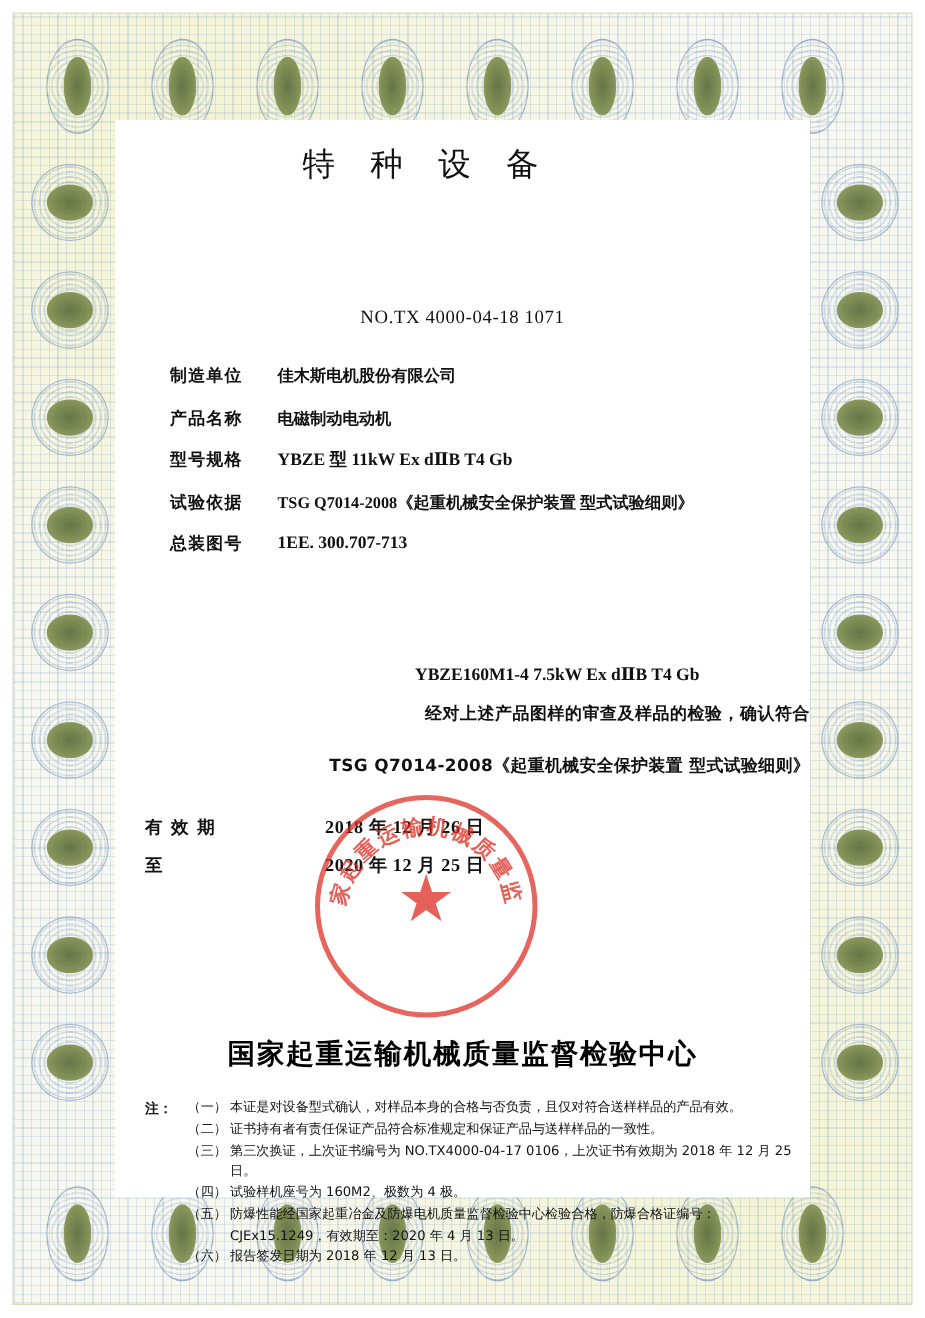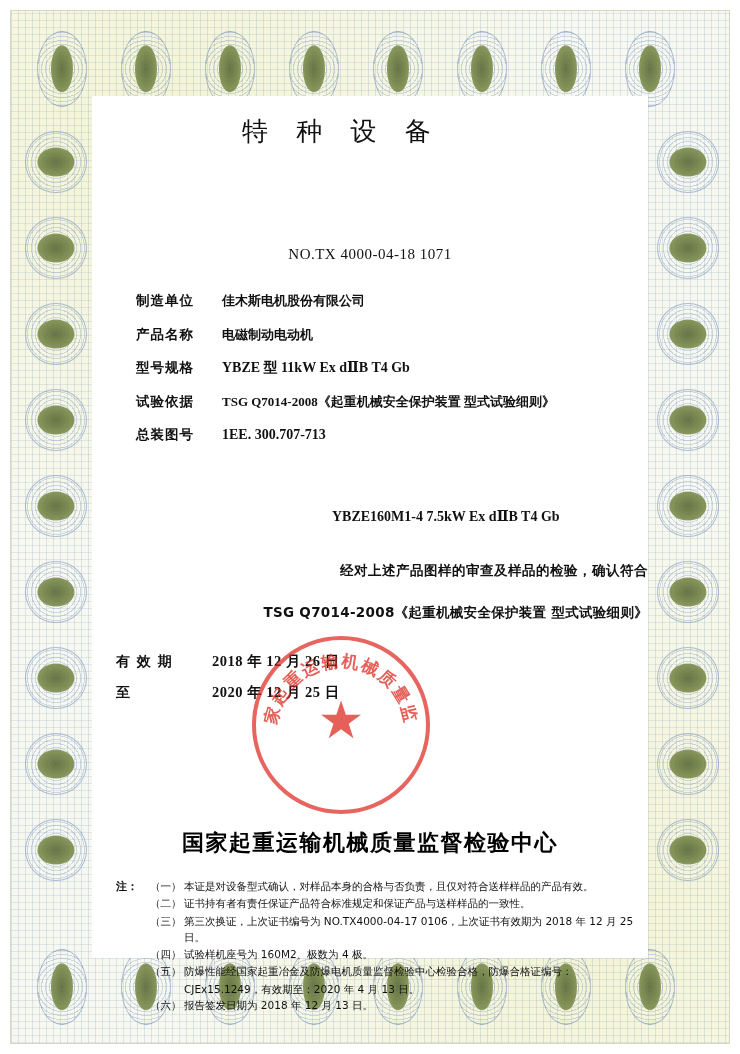--- a/index.html
+++ b/index.html
@@ -190,21 +190,21 @@
     font-weight: 600;
     letter-spacing: 1px;
   }
   .coverage-line1 {
     font-family: "DejaVu Sans", sans-serif;
     font-size: 13px;
     font-weight: 600;
     white-space: nowrap;
   }
   .coverage-line2 {
-    margin-top: 8px;
+    margin-top: 32px;
     margin-left: 196px;
     font-family: "Liberation Serif", "DejaVu Serif", serif;
     font-size: 14px;
     font-weight: 600;
     white-space: nowrap;
   }
 
   .statement {
     position: absolute;
     left: 0;
@@ -230,20 +230,21 @@
   .validity {
     position: absolute;
     left: 24px;
     top: 556px;
     width: 480px;
   }
   .validity-row {
     display: flex;
     align-items: center;
     margin-bottom: 12px;
+    gap: 48px;
   }
   .validity-label {
     width: 96px;
     flex: 0 0 96px;
     font-family: "DejaVu Sans", sans-serif;
     font-size: 14px;
     font-weight: 600;
     letter-spacing: 1px;
   }
   .validity-value {

